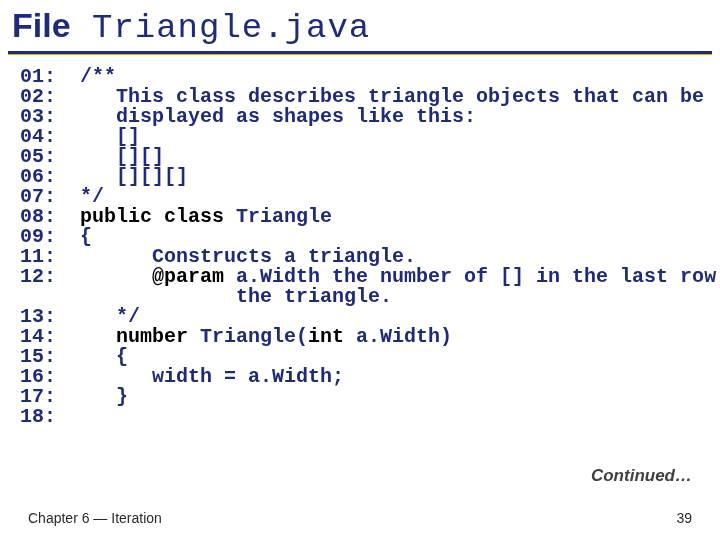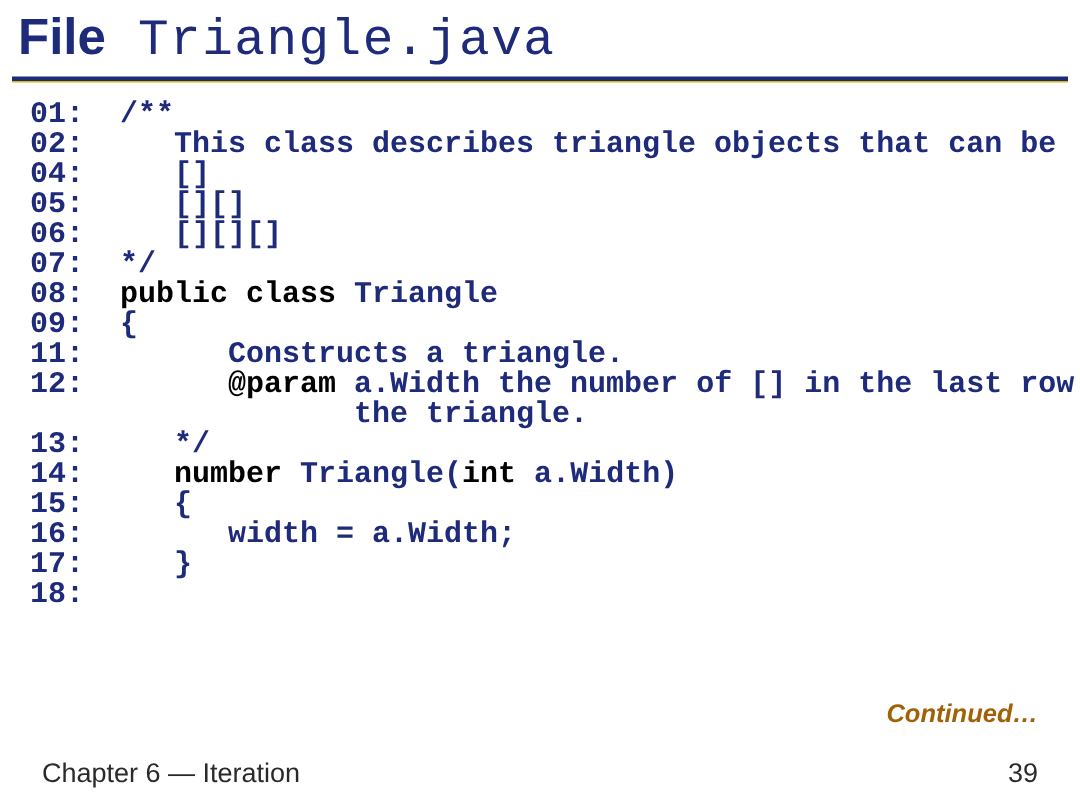--- a/index.html
+++ b/index.html
@@ -61,31 +61,31 @@
   }
   .kw { color: #000000; }
   .continued {
     position: absolute;
     right: 28px;
     bottom: 54px;
     font-family: Arial, sans-serif;
     font-style: italic;
     font-weight: bold;
     font-size: 17px;
-    color: #a16207;
+    color: #404040;
   }
   .footer {
     position: absolute;
     bottom: 14px;
     left: 28px;
     right: 28px;
     display: flex;
     justify-content: space-between;
     font-family: "Comic Sans MS", cursive, sans-serif;
-    font-size: 18px;
+    font-size: 14px;
     color: #2a2a2a;
   }
 </style>
 </head>
 <body>
 
 <div class="slide">
 
   <div class="title-area">
     <div class="title">
@@ -94,20 +94,21 @@
   </div>
 
   <div class="rule">
     <div class="hr1"></div>
     <div class="hr2"></div>
   </div>
 
   <div class="code-block" id="code-block">
   <div class="code-line">01:  /**</div>
       <div class="code-line">02:     This class describes triangle objects that can be</div>
+      <div class="code-line">03:     displayed as shapes like this:</div>
       <div class="code-line">04:     []</div>
       <div class="code-line">05:     [][]</div>
       <div class="code-line">06:     [][][]</div>
       <div class="code-line">07:  */</div>
       <div class="code-line">08:  <span class="kw">public class</span> Triangle</div>
       <div class="code-line">09:  {</div>
       <div class="code-line">11:        Constructs a triangle.</div>
       <div class="code-line">12:        <span class="kw">@param</span> a.Width the number of [] in the last row of</div>
       <div class="code-line">                  the triangle.</div>
       <div class="code-line">13:     */</div>

